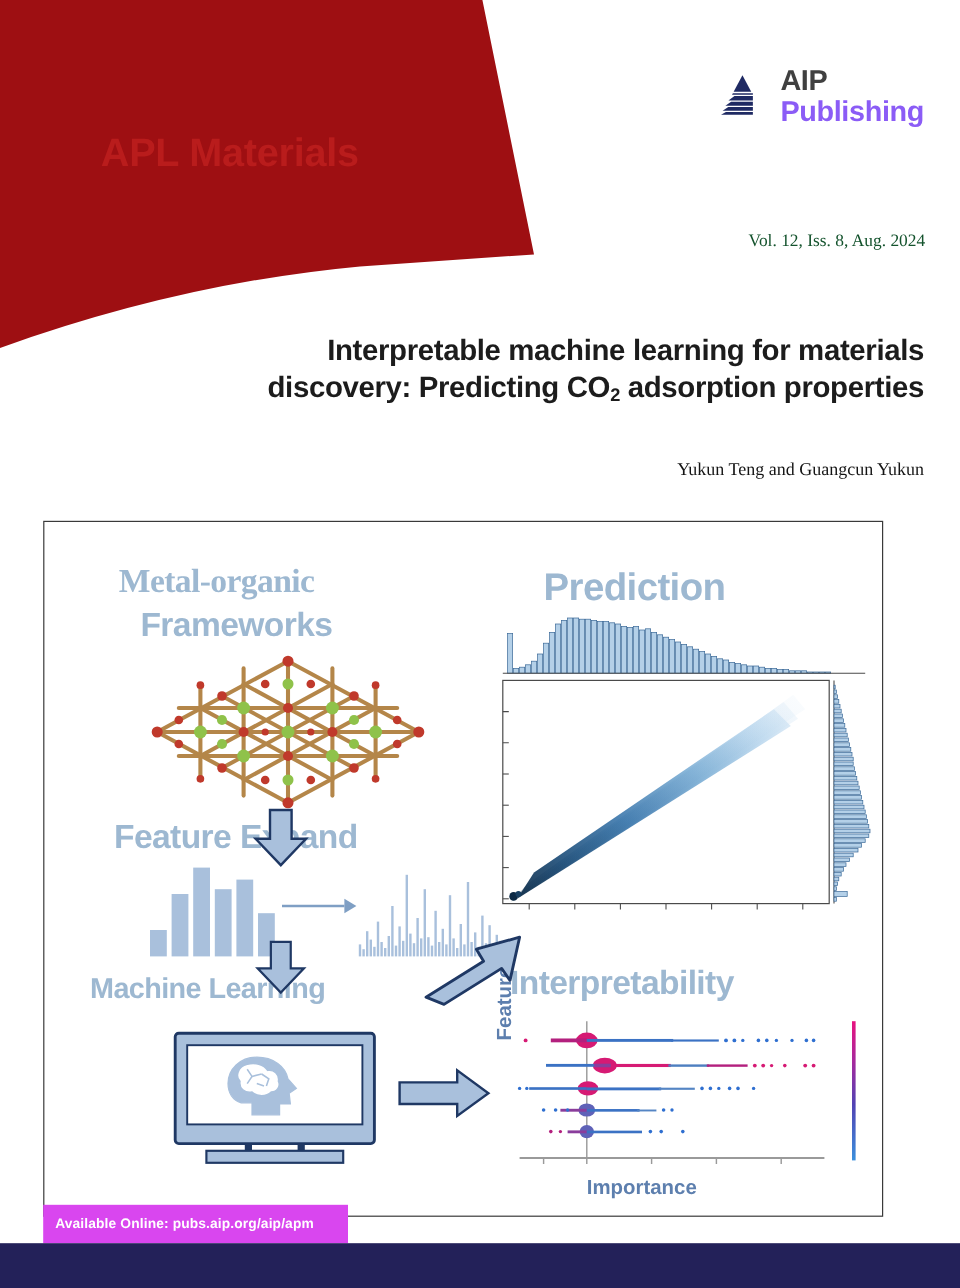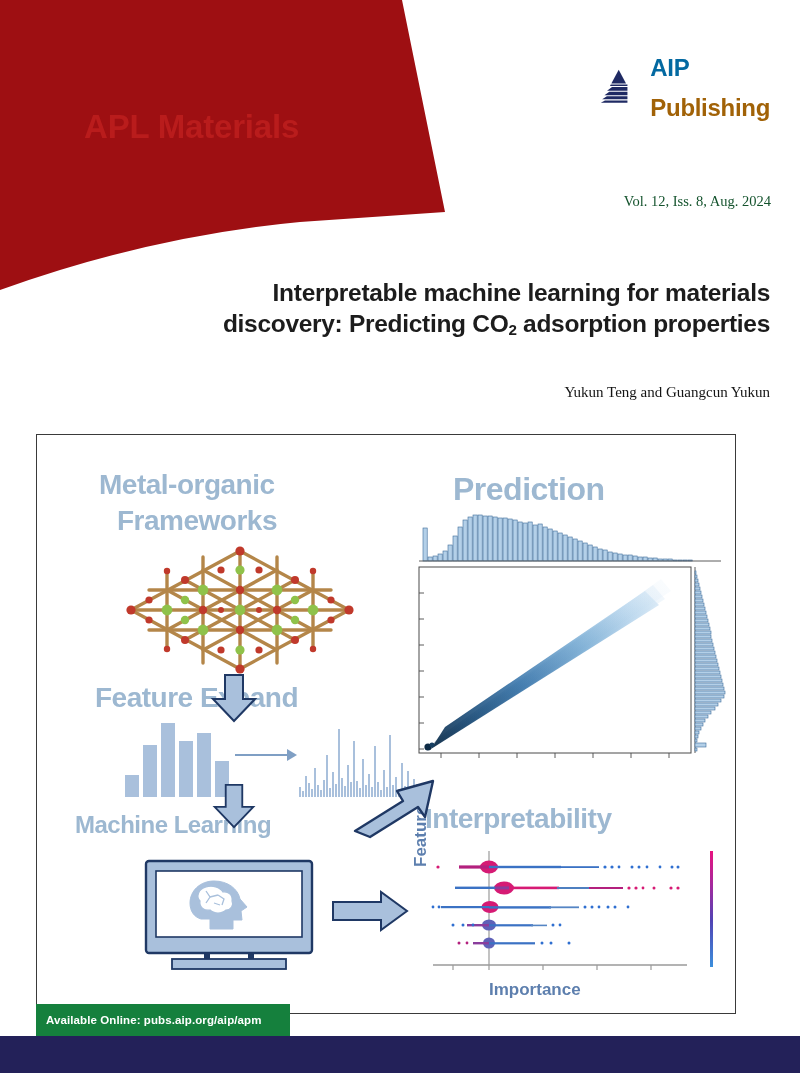--- a/index.html
+++ b/index.html
@@ -12,22 +12,22 @@
   #red-header svg{display:block;}
 
   #journal-title{position:absolute;left:84px;top:108px;
     color:#b91c1c;font-size:33px;font-weight:bold;letter-spacing:-0.2px;
     white-space:nowrap;}
 
   
   #aip-logo{position:absolute;right:30px;top:56px;display:flex;align-items:center;gap:7px;}
   #aip-mark{width:44px;height:44px;flex:0 0 auto;}
   #aip-words{display:flex;flex-direction:column;line-height:1.0;}
-  #aip-words .w1{color:#0369a1;font-size:24px;font-weight:bold;letter-spacing:-0.3px;}
-  #aip-words .w2{color:#a16207;font-size:24px;font-weight:bold;letter-spacing:-0.3px;margin-top:16px;}
+  #aip-words .w1{color:#404040;font-size:24px;font-weight:bold;letter-spacing:-0.3px;}
+  #aip-words .w2{color:#8b5cf6;font-size:24px;font-weight:bold;letter-spacing:-0.3px;margin-top:2px;}
 
   #issue-line{position:absolute;right:29px;top:193px;
     font-family:"Liberation Serif","DejaVu Serif",serif;
     font-size:14.5px;color:#14532d;white-space:nowrap;}
 
   
   #article-title{position:absolute;right:30px;top:277px;width:640px;
     text-align:right;color:#1c1c1c;font-size:24.5px;font-weight:bold;
     line-height:1.27;letter-spacing:-0.3px;}
   #article-title sub{font-size:0.62em;vertical-align:-0.22em;font-weight:bold;}
@@ -36,36 +36,36 @@
     font-size:15px;color:#141414;text-align:right;white-space:nowrap;}
 
   
   #cover-figure{position:absolute;left:36px;top:434px;width:700px;height:580px;
     background:#fff;border:1.5px solid #3a3a3a;box-sizing:border-box;overflow:hidden;}
 
   .blue-head{position:absolute;color:#9db8d1;font-weight:bold;
     white-space:nowrap;letter-spacing:-0.5px;}
 
   
-  #lbl-mof-1{left:62px;top:34px;font-size:28px;}
+  #lbl-mof-1{left:62px;top:34px;font-size:28px;font-family:Liberation Serif, serif;}
   #lbl-mof-2{left:80px;top:70px;font-size:28px;}
   #lbl-prediction{left:416px;top:36px;font-size:32px;}
   #lbl-feature-expand{left:58px;top:247px;font-size:28px;}
   #lbl-machine-learning{left:38px;top:376px;font-size:24px;}
   #lbl-interpretability{left:388px;top:368px;font-size:28px;}
 
   .axis-label{position:absolute;color:#5d7fae;font-weight:bold;font-size:17px;}
   #lbl-feature-axis{left:374px;top:432px;transform:rotate(-90deg);transform-origin:left top;}
   #lbl-importance-axis{left:452px;top:545px;text-align:right;}
 
   svg.art{position:absolute;overflow:visible;}
 
   
   #avail-banner{position:absolute;left:36px;top:1004px;width:254px;height:32px;
-    background:#15803d;display:flex;align-items:center;}
+    background:#d946ef;display:flex;align-items:center;}
   #avail-banner span{color:#fff;font-size:11.5px;font-weight:bold;margin-left:10px;
     letter-spacing:0.1px;white-space:nowrap;}
 
   #navy-bar{position:absolute;left:0;top:1036px;width:800px;height:37px;background:#232159;}
 </style>
 </head>
 <body>
 
 <div id="red-header">
   <svg width="470" height="300" viewBox="0 0 470 300">

